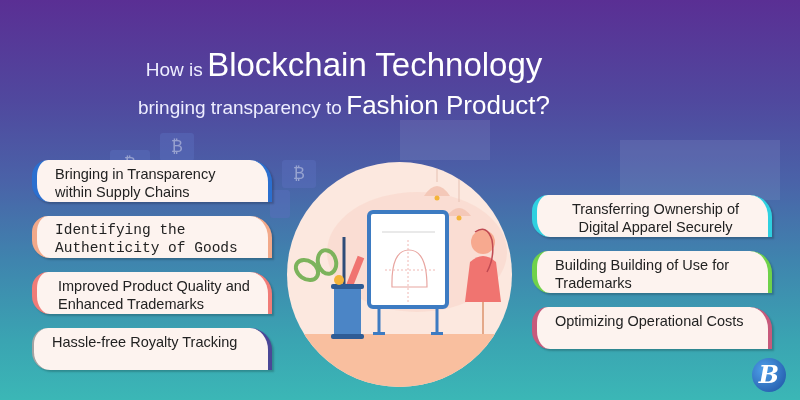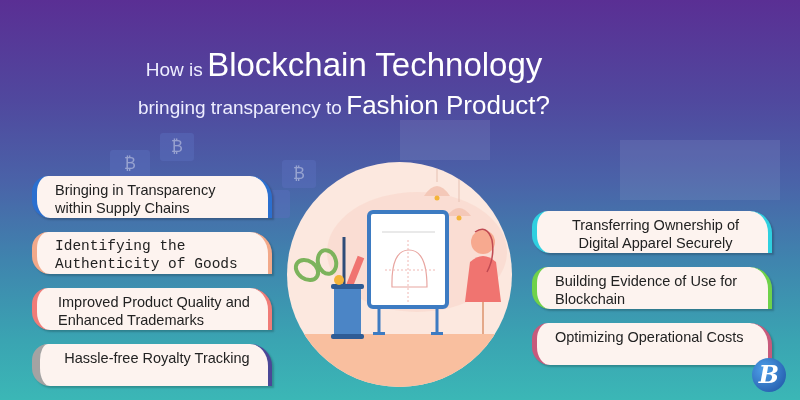--- a/index.html
+++ b/index.html
@@ -4,21 +4,21 @@
 <style>
 *{margin:0;padding:0;box-sizing:border-box;}
 html,body{width:800px;height:400px;overflow:hidden;}
 body{font-family:"Liberation Sans",sans-serif;background:linear-gradient(180deg,#5a2f94 0%,#50489e 25%,#4a62a8 45%,#3f84ae 65%,#3aa4b2 85%,#3bb7b6 100%);position:relative;}
 .title{position:absolute;left:0;width:688px;text-align:center;color:#fff;}
 .t1{top:46px;}
 .t2{top:90px;}
 .small{font-size:19px;font-weight:300;color:#eef;}
 .big{font-size:33px;}
 .big2{font-size:26px;}
-.card{position:absolute;width:240px;height:42px;background:#fdf3ef;border-radius:16px 22px 0 0;border-top-right-radius:22px;border-bottom-left-radius:18px;border-bottom-right-radius:0;padding:5px 12px 0 18px;font-size:14.5px;line-height:18px;color:#222;box-shadow:2px 2px 2px rgba(0,0,0,0.2);margin-top:16px;}
+.card{position:absolute;width:240px;height:42px;background:#fdf3ef;border-radius:16px 22px 0 0;border-top-right-radius:22px;border-bottom-left-radius:18px;border-bottom-right-radius:0;padding:5px 12px 0 18px;font-size:14.5px;line-height:18px;color:#222;box-shadow:2px 2px 2px rgba(0,0,0,0.2);}
 .card .lab{display:block;}
 .scene{position:absolute;left:287px;top:162px;width:225px;height:225px;border-radius:50%;background:#fce8df;overflow:hidden;}
 .b-icon{position:absolute;width:34px;height:28px;background:rgba(90,110,190,0.45);border-radius:3px;color:rgba(255,255,255,0.4);font-size:16px;text-align:center;line-height:28px;}
 .logo{position:absolute;left:752px;top:358px;width:34px;height:34px;border-radius:50%;background:radial-gradient(circle at 35% 35%,#4fa0ea,#1b4fa0);color:#fff;font-family:"DejaVu Serif",serif;font-style:italic;font-size:24px;font-weight:bold;text-align:center;line-height:34px;}
 .dash{position:absolute;background:rgba(255,255,255,0.08);}
 </style>
 </head>
 <body>
 
 <div class="dash" style="left:400px;top:120px;width:90px;height:40px;"></div>
@@ -39,29 +39,29 @@
 
 <div class="card" style="left:32px;top:160px;border-left:5px solid #2b6fcf;border-right:4px solid #2b6fcf;">
   <span class="lab">Bringing in Transparency within Supply Chains</span>
 </div>
 <div class="card" style="left:32px;top:216px;border-left:5px solid #f2a98a;border-right:4px solid #f2a98a;font-family:Liberation Mono, monospace;">
   <span class="lab">Identifying the Authenticity of Goods</span>
 </div>
 <div class="card" style="left:32px;top:272px;border-left:5px solid #f07c78;border-right:4px solid #f07c78;">
   <span class="lab" style="padding-left:3px;">Improved Product Quality and Enhanced Trademarks</span>
 </div>
-<div class="card" style="left:32px;top:328px;border-left:8px solid #a3a3a3;border-right:4px solid #4b4797;text-align:center;">
+<div class="card" style="left:32px;top:328px;border-left:2px solid #a3a3a3;border-right:4px solid #4b4797;">
   <span class="lab">Hassle-free Royalty Tracking</span>
 </div>
 
 <div class="card" style="left:532px;top:195px;border-left:5px solid #2fd0e0;border-right:4px solid #2fd0e0;text-align:center;">
   <span class="lab">Transferring Ownership of Digital Apparel Securely</span>
 </div>
 <div class="card" style="left:532px;top:251px;border-left:5px solid #6fd24a;border-right:4px solid #6fd24a;">
-  <span class="lab">Building Evidence of Use for Blockchain</span>
+  <span class="lab">Building Building of Use for Trademarks</span>
 </div>
 <div class="card" style="left:532px;top:307px;border-left:5px solid #c75a7c;border-right:4px solid #c75a7c;">
   <span class="lab">Optimizing Operational Costs</span>
 </div>
 
 <div class="scene">
   <svg width="225" height="225" viewBox="0 0 225 225">
     <ellipse cx="130" cy="90" rx="90" ry="60" fill="#fad9cd" opacity="0.7"></ellipse>
     <rect x="0" y="172" width="225" height="60" fill="#f9bf9f"></rect>
 

